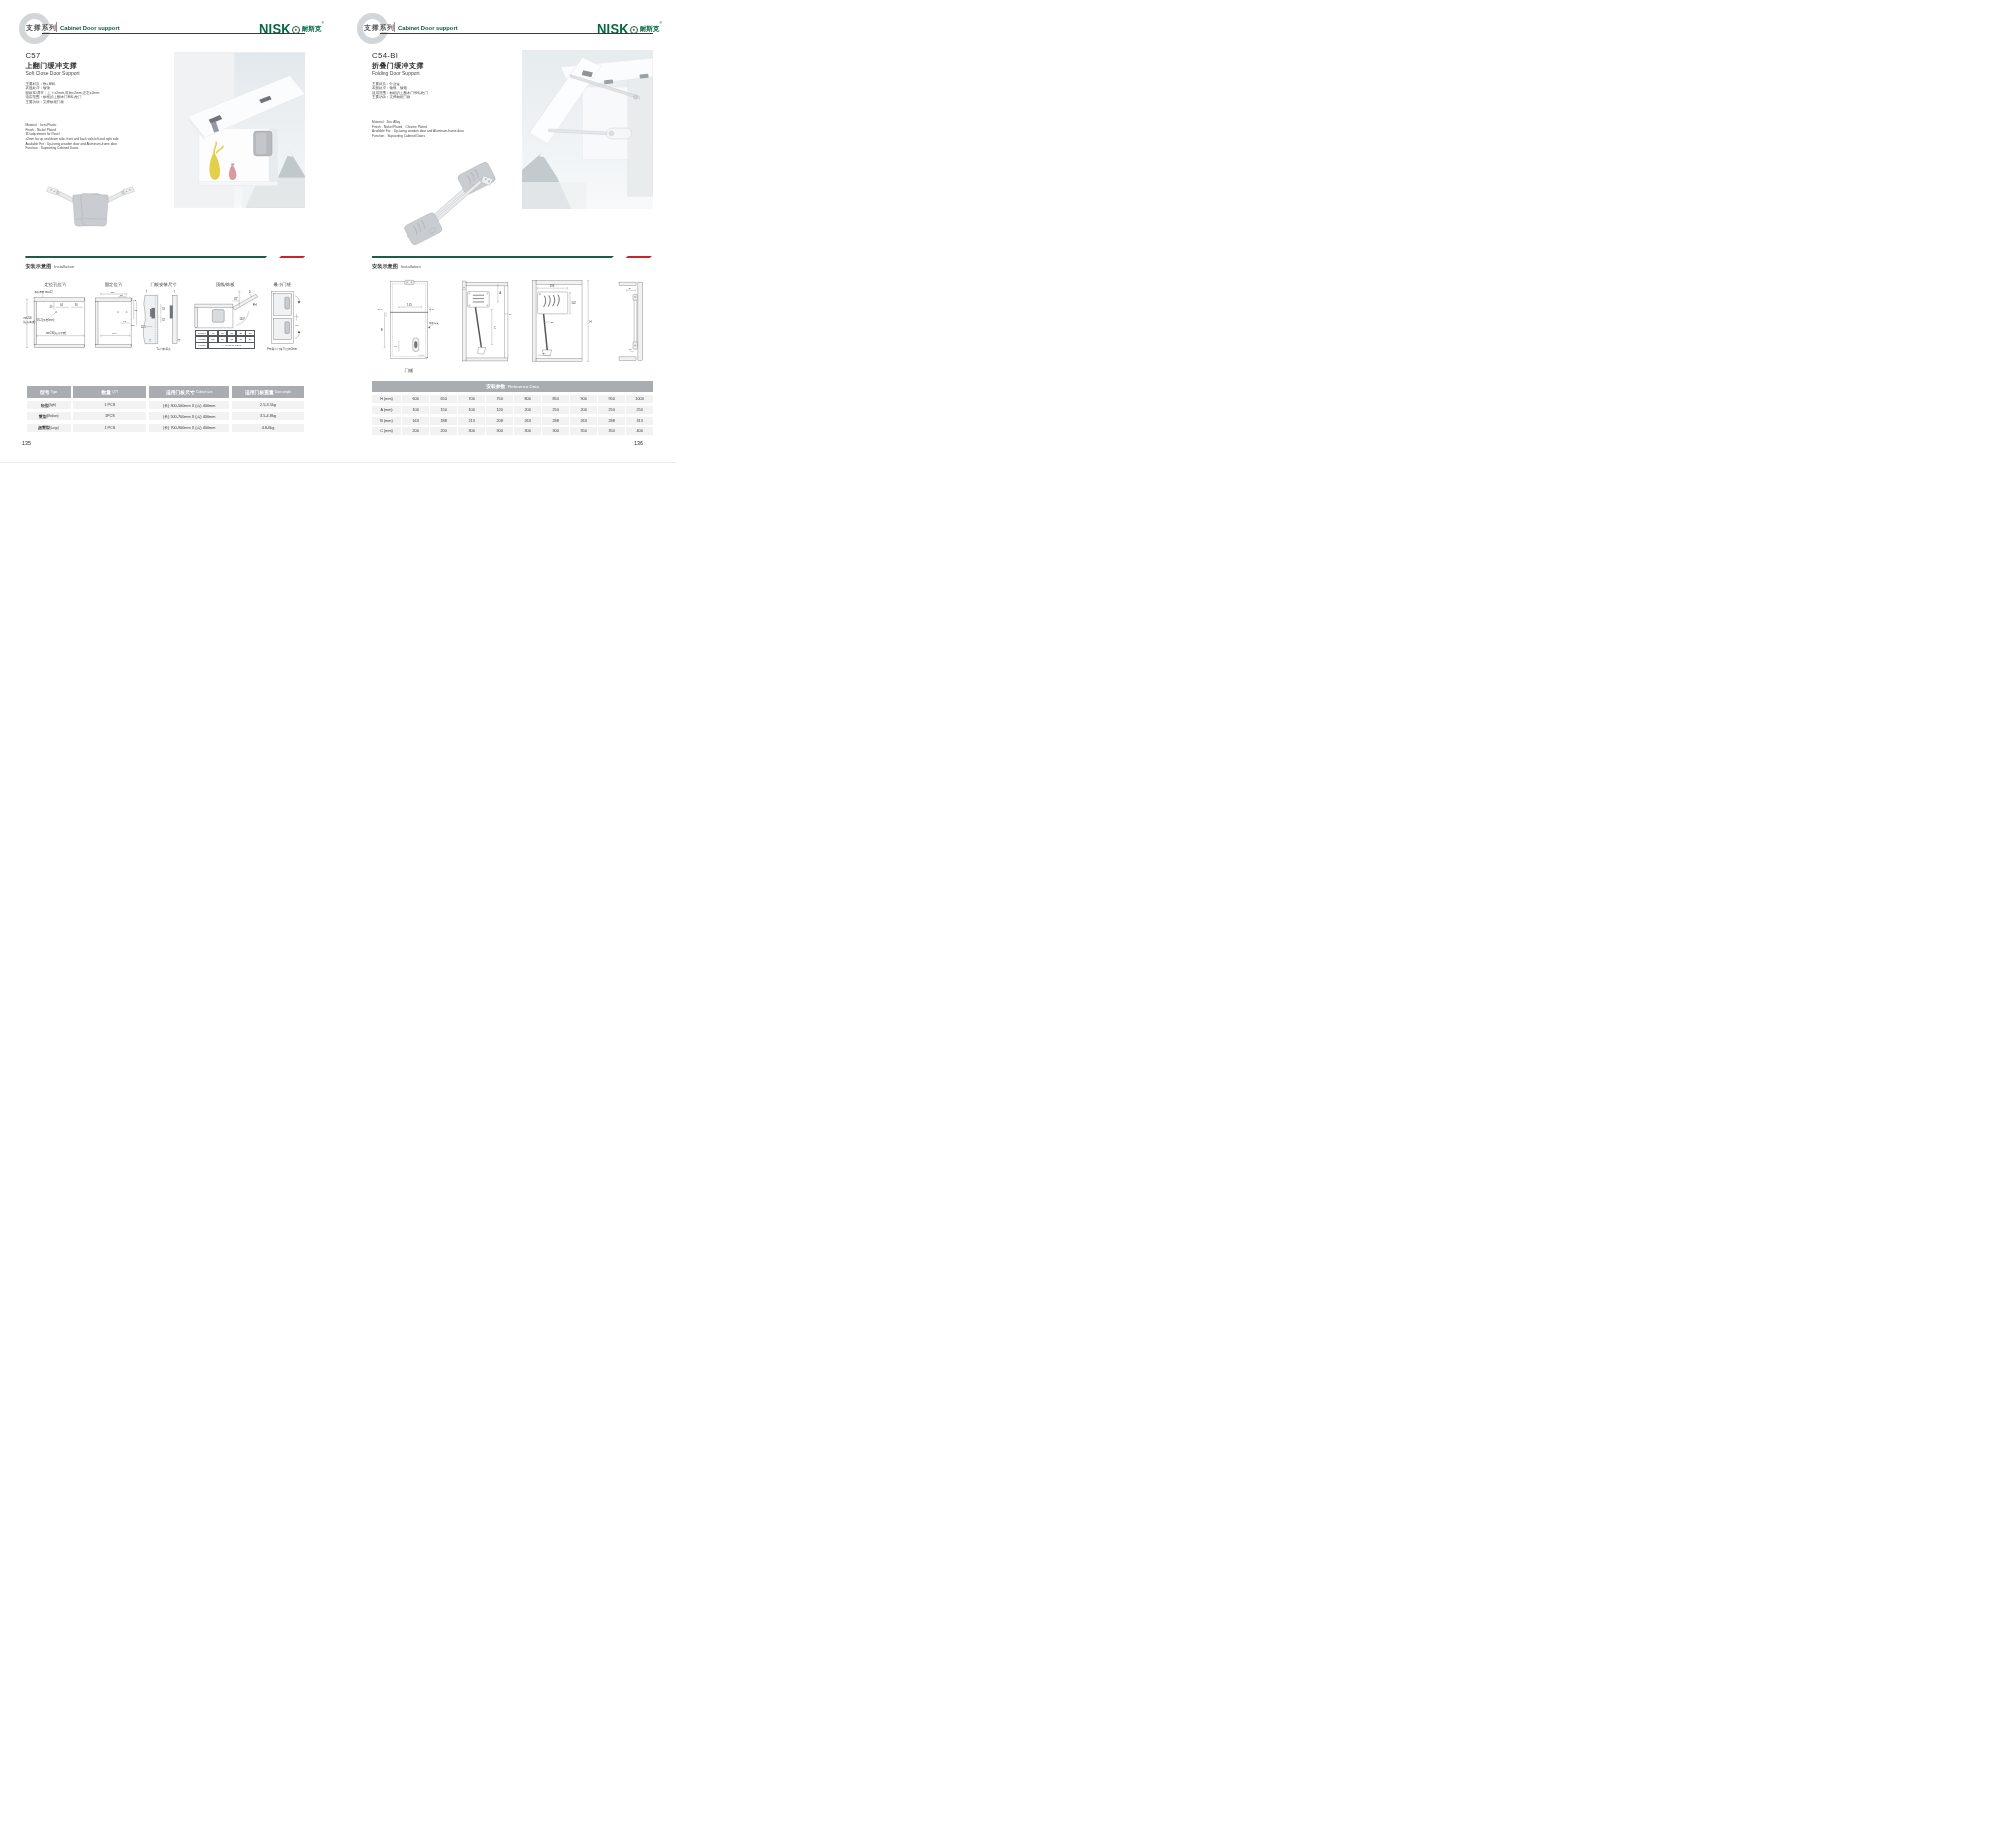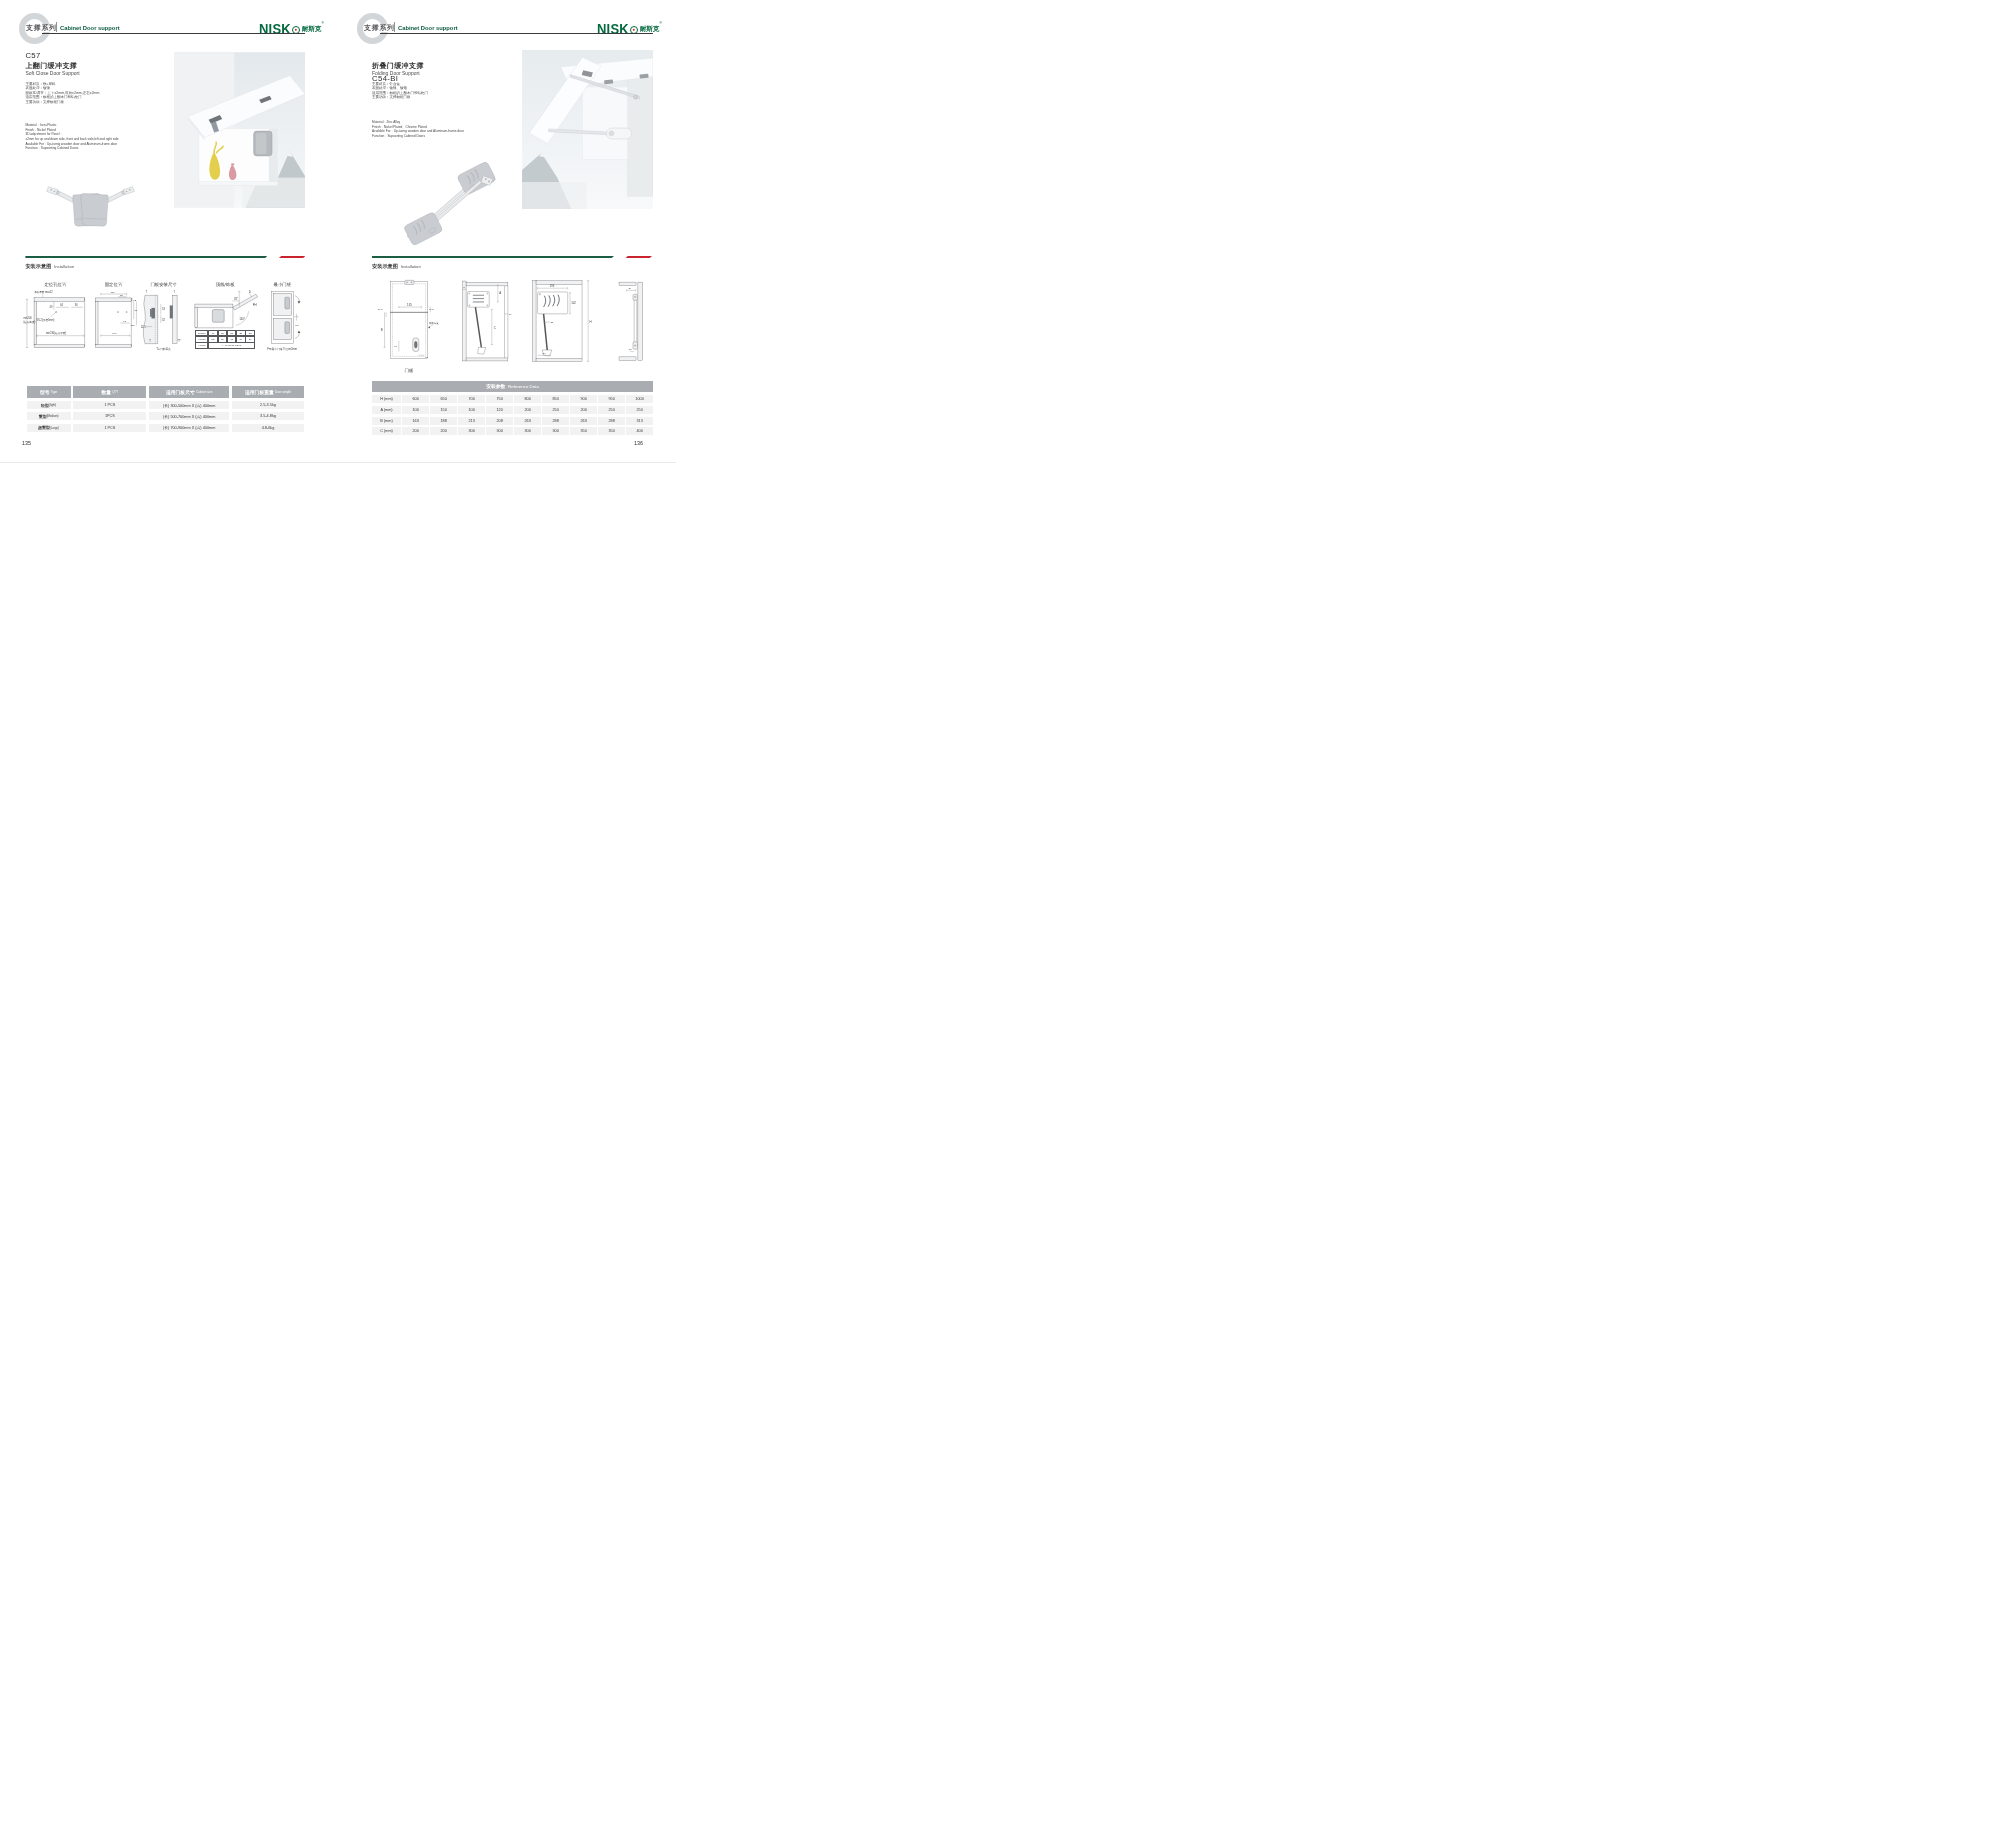--- a/index.html
+++ b/index.html
@@ -409,21 +409,21 @@
     <div class="brand">
       <span class="latin">NISK</span>
       <span class="o-icon">
           <i></i>
         </span>
       <span class="cn">耐斯克</span>
       <span class="reg">®</span>
     </div>
     <div class="h-rule" style="left:42px;width:273px;"></div>
 
-    <div class="model" style="left:34px;top:51px;margin-top:23px;">C54-BI</div>
+    <div class="model" style="left:34px;top:51px;">C54-BI</div>
     <div class="title-cn" style="left:34px;top:61px;">折叠门缓冲支撑</div>
     <div class="title-en" style="left:34px;top:70px;">Folding Door Support</div>
 
     <div class="specs" style="left:34px;top:82px;">
       <div>主要材质：锌合金</div>
       <div>表面处理：镀镍、镀铬</div>
       <div>适用范围：橱柜的上翻木门和铝框门</div>
       <div>主要功能：支撑橱柜门板</div>
     </div>
     <div class="specs en" style="left:34px;top:120px;">

